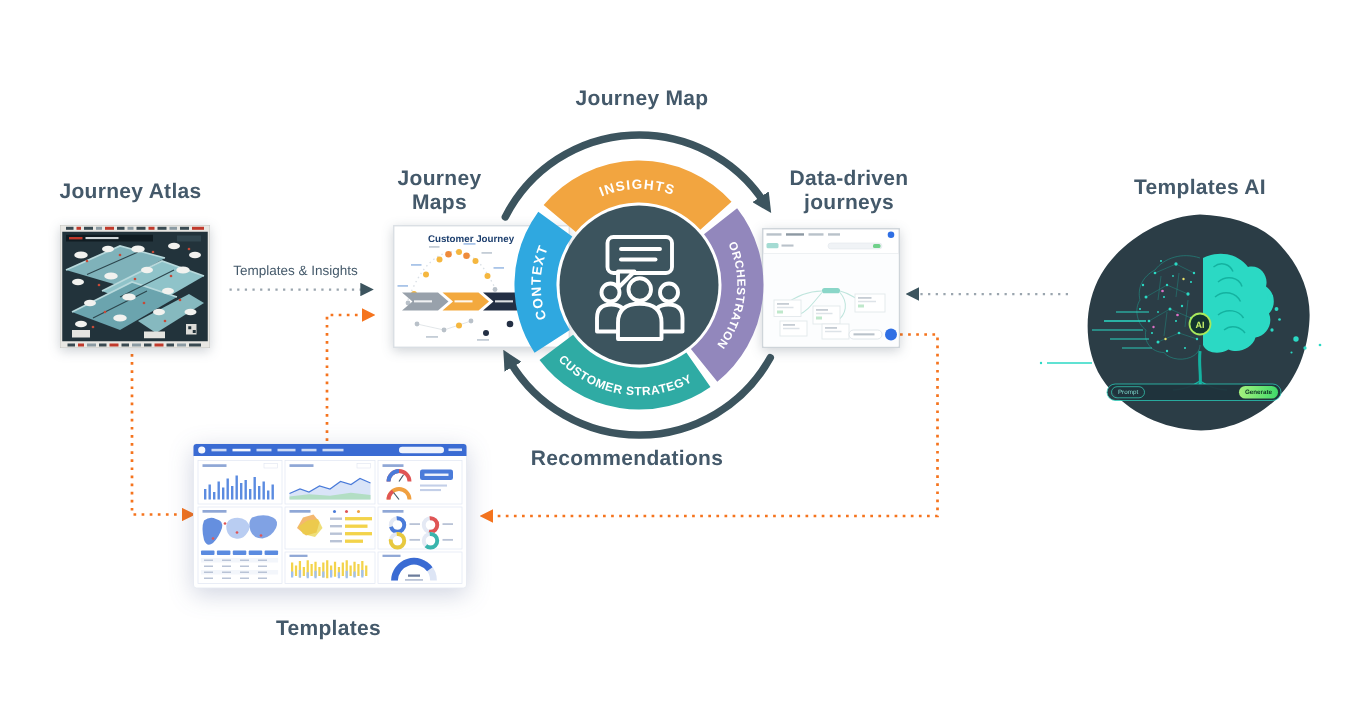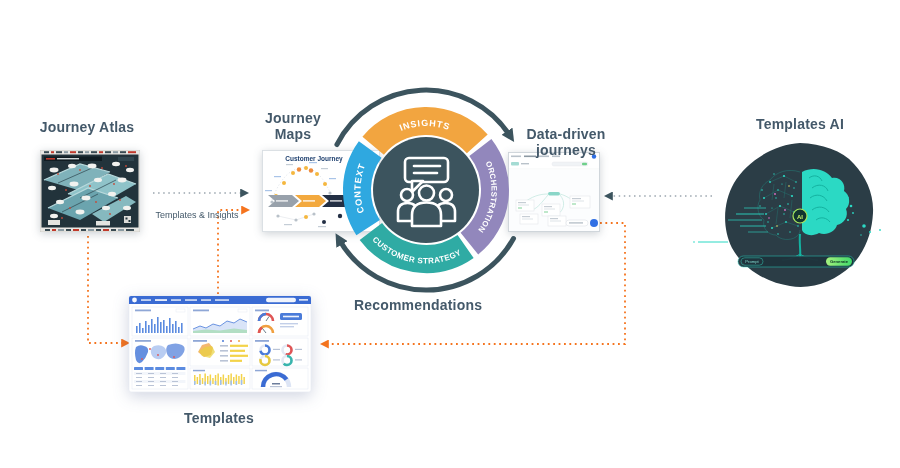--- a/index.html
+++ b/index.html
@@ -565,28 +565,29 @@
     </svg>
   </div>
 
   <div class="lbl title" style="left:17px;top:119px;width:140px;">Journey Atlas</div>
 
   <div class="lbl title" style="left:243px;top:110px;width:100px;">
     <div>Journey</div>
     <div>Maps</div>
   </div>
 
-
-  <div class="lbl title" style="left:516px;top:110px;width:100px;margin-top:16px;">
+  <div class="lbl title" style="left:348px;top:57px;width:160px;">Journey Map</div>
+
+  <div class="lbl title" style="left:516px;top:110px;width:100px;">
     <div>Data-driven</div>
     <div>journeys</div>
   </div>
 
   <div class="lbl title" style="left:720px;top:116px;width:160px;">Templates AI</div>
 
   <div class="lbl title" style="left:338px;top:297px;width:160px;">Recommendations</div>
 
   <div class="lbl title" style="left:139px;top:410px;width:160px;">Templates</div>
 
-  <div class="lbl small-label" style="left:137px;top:175px;width:120px;margin-top:35px;">Templates &amp; Insights</div>
+  <div class="lbl small-label" style="left:137px;top:175px;width:120px;">Templates &amp; Insights</div>
 
 
 </div>
 
 </body></html>

